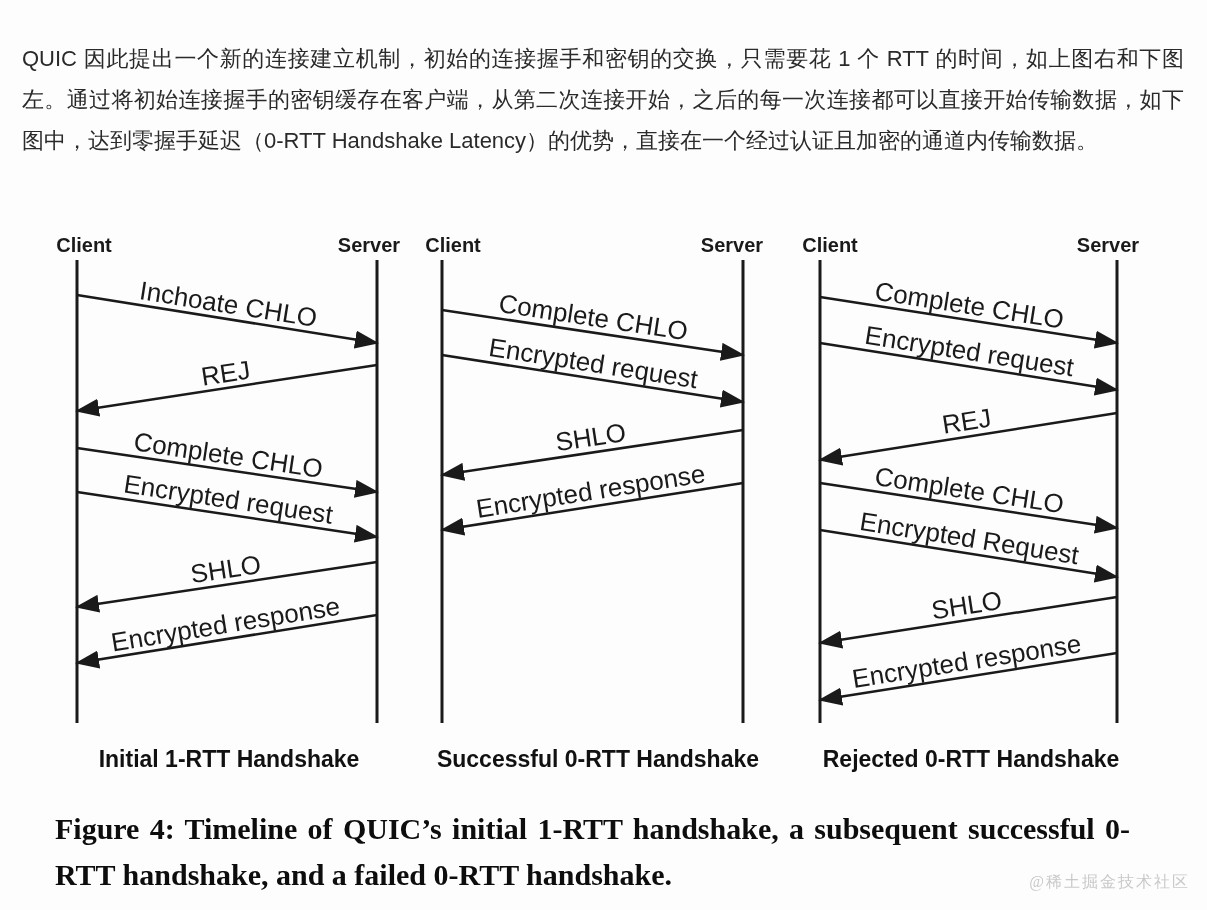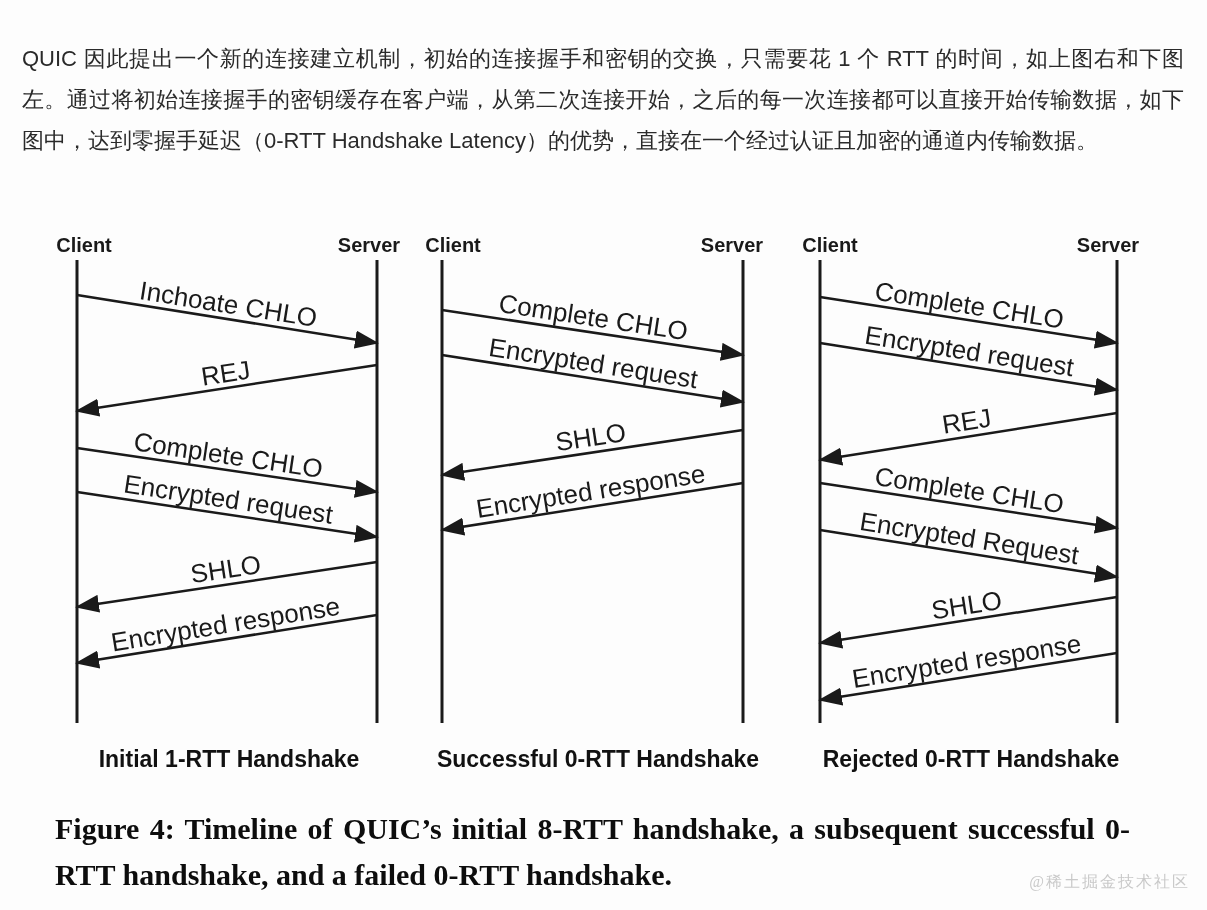--- a/index.html
+++ b/index.html
@@ -145,17 +145,17 @@
         <text class="mt" x="956" y="384" transform="rotate(-8.8 956 384)">SHLO</text>
 
         <line class="ml" x1="1105" y1="423" x2="808" y2="470"></line>
         <text class="mt" x="956" y="440" transform="rotate(-9 956 440)">Encrypted response</text>
 
         <text class="ct" x="959" y="537">Rejected 0-RTT Handshake</text>
       </g>
     </svg>
   </div>
 
-  <div class="caption">Figure 4: Timeline of QUIC’s initial 8-RTT handshake, a subsequent successful 0-RTT handshake, and a failed 0-RTT handshake.</div>
+  <div class="caption">Figure 4: Timeline of QUIC’s initial 1-RTT handshake, a subsequent successful 0-RTT handshake, and a failed 0-RTT handshake.</div>
 
   <div class="watermark">@稀土掘金技术社区</div>
 
 </div>
 
 </body></html>

